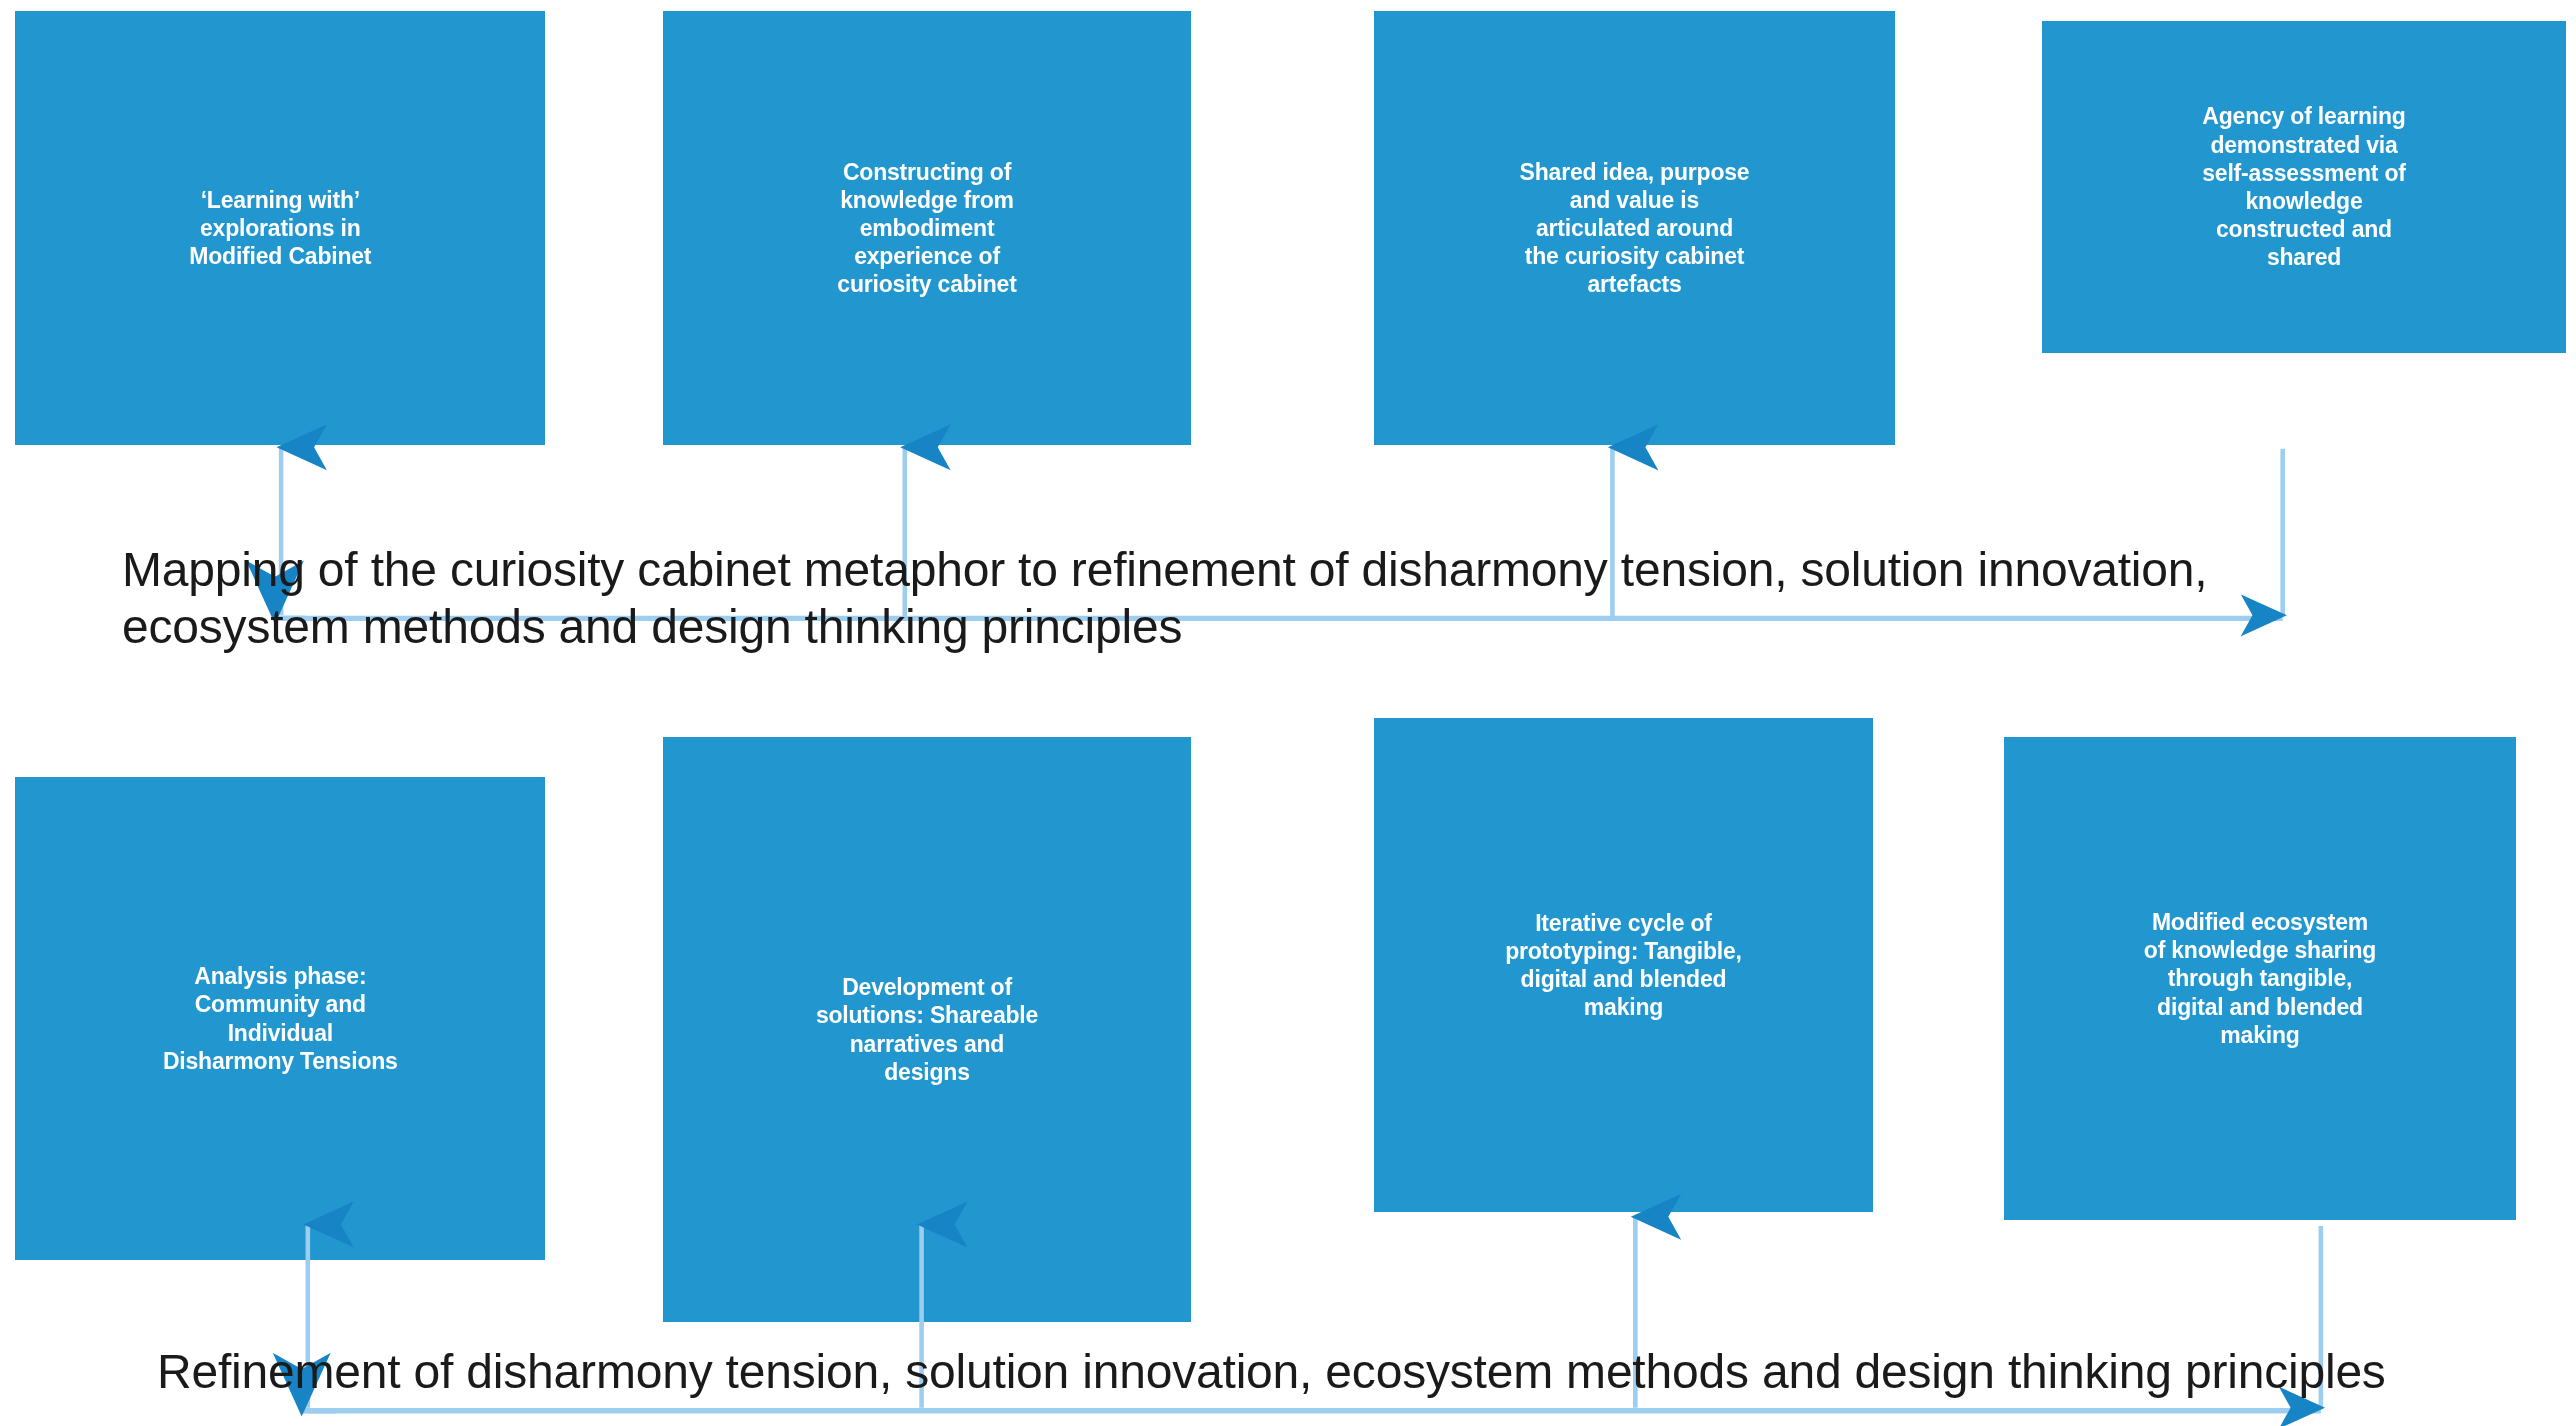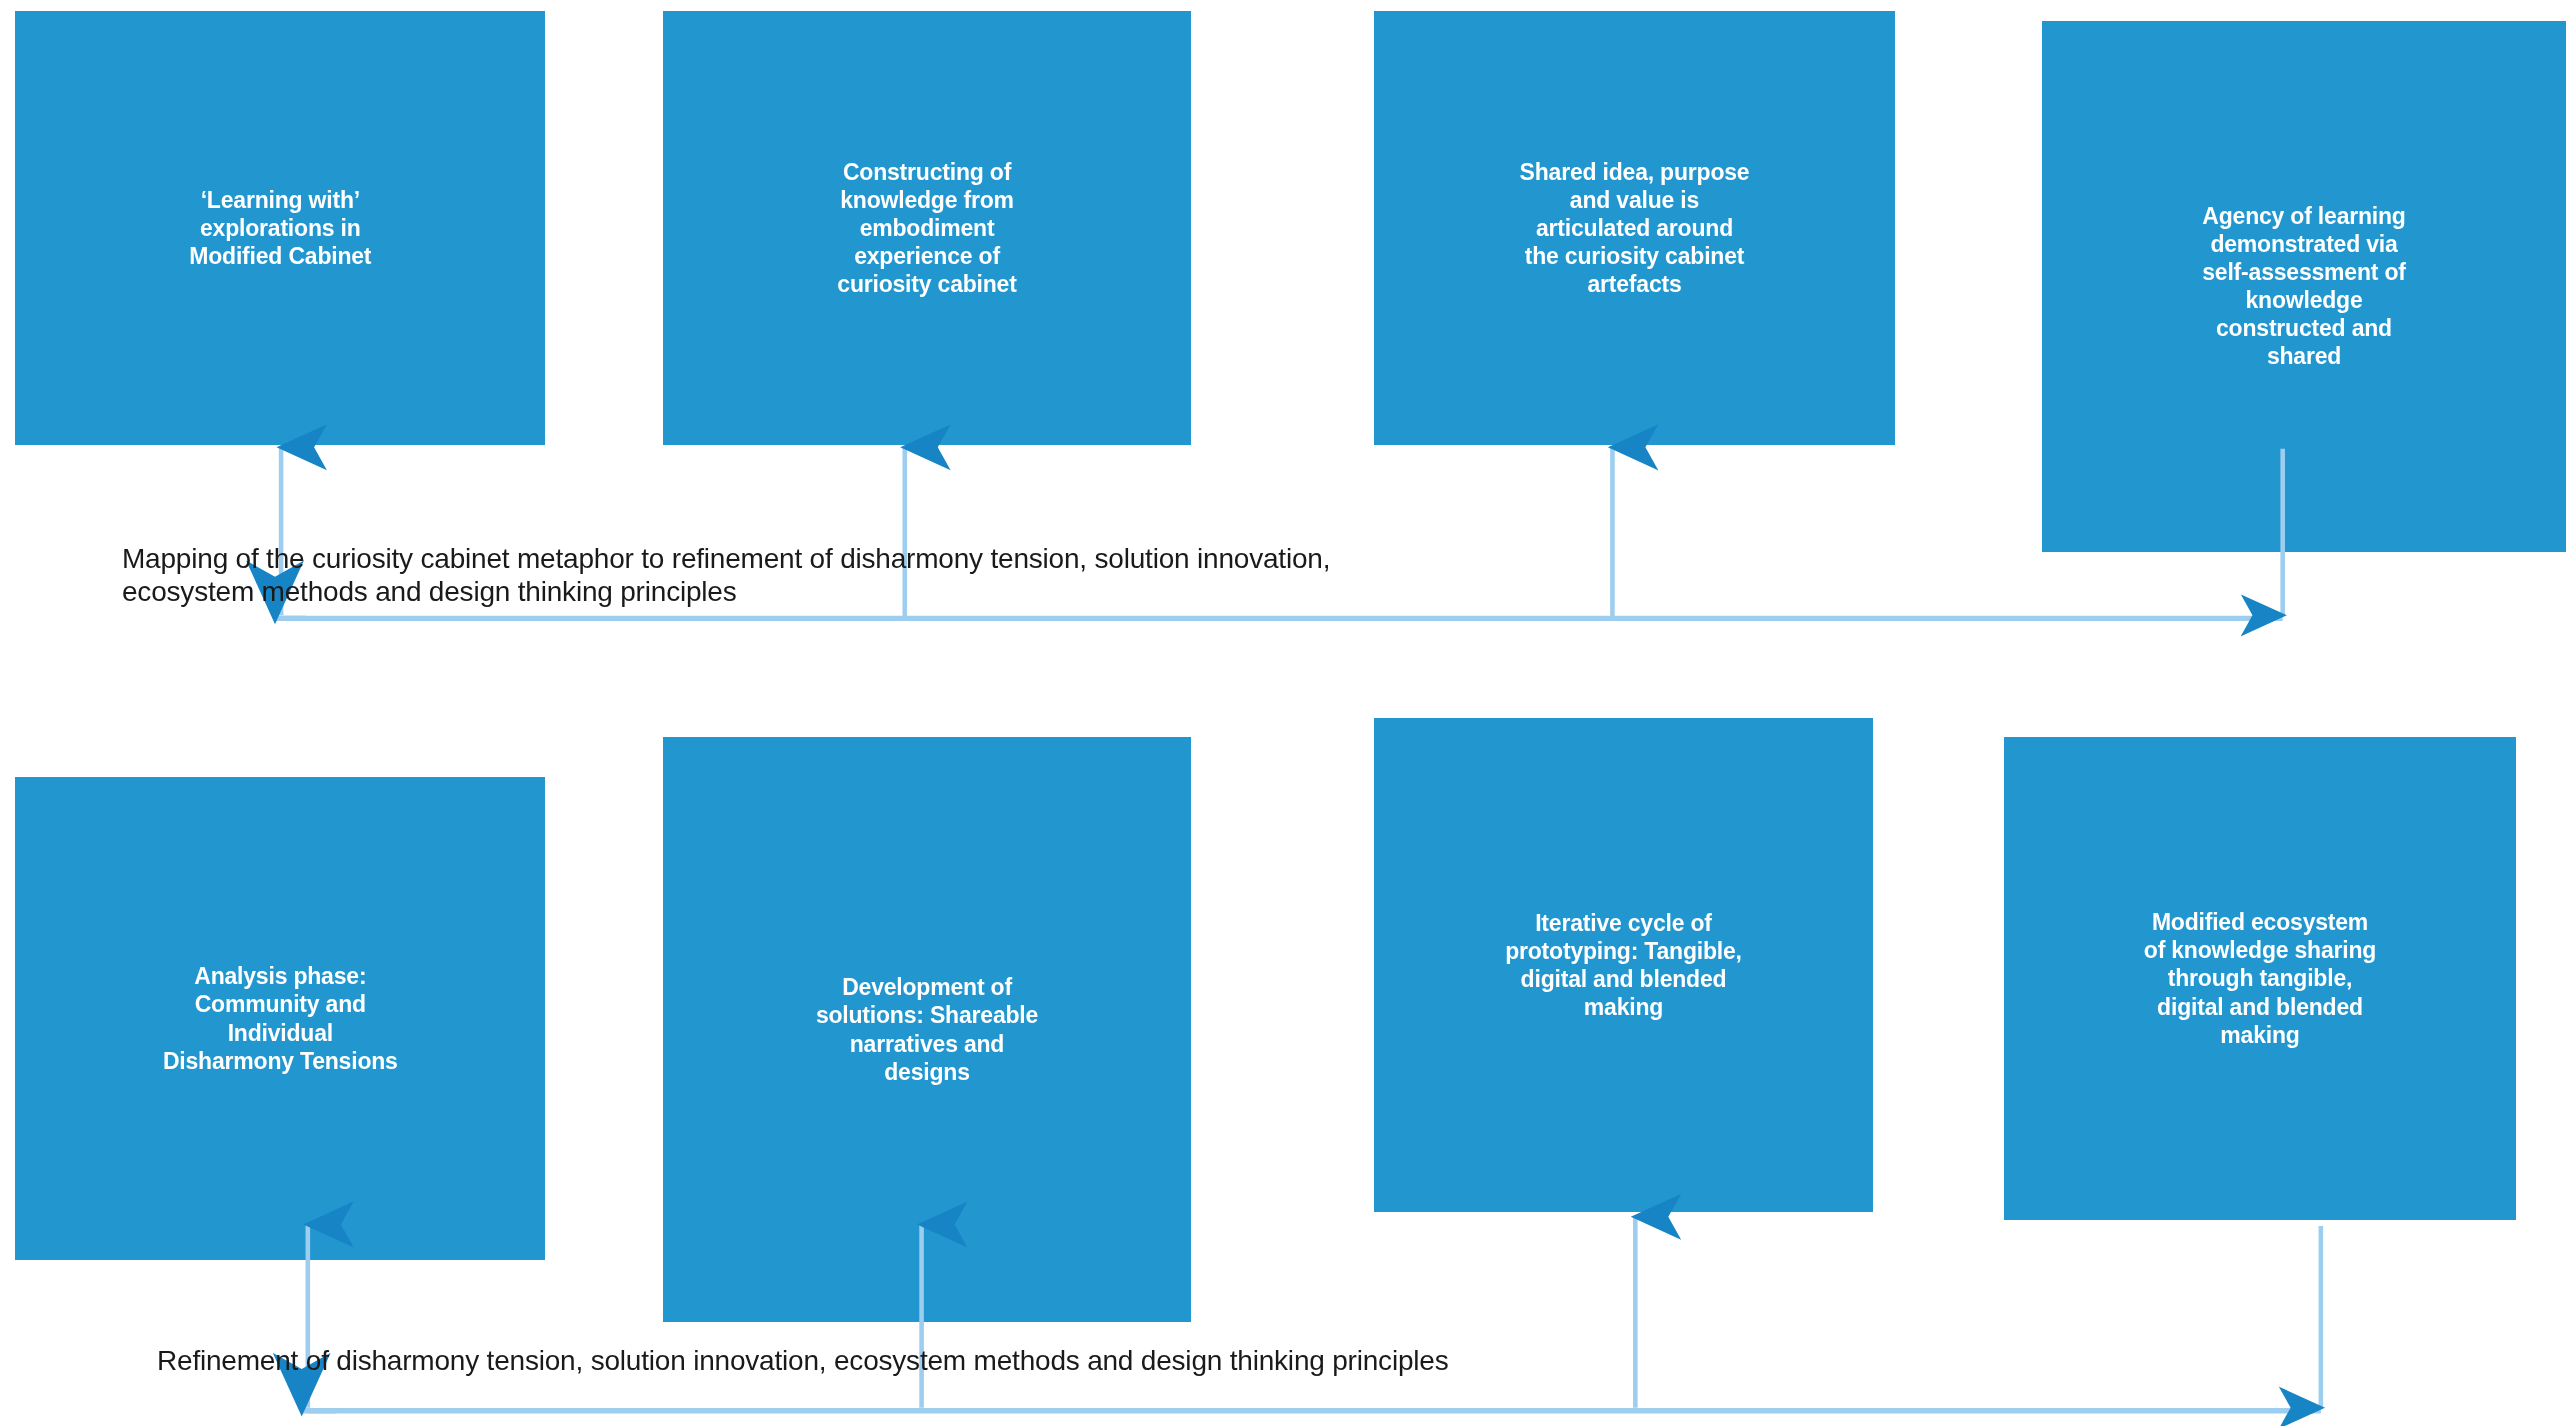--- a/index.html
+++ b/index.html
@@ -25,36 +25,36 @@
     padding:0 20px;
     box-sizing:border-box;
     -webkit-font-smoothing:antialiased;
   }
   .node span{display:block;width:100%;white-space:pre-line;}
 
   
   #n-top-1{left:15.3px;  top:10.7px; width:530px; height:434px;}
   #n-top-2{left:663px; top:10.7px; width:528px; height:434px;}
   #n-top-3{left:1374px;top:10.7px; width:521px; height:434px;}
-  #n-top-4{left:2042px;top:20.6px; width:524px; height:531px;}
+  #n-top-4{left:2042px;top:20.6px; width:524px; height:332px;}
 
   
   #n-bot-1{left:15.3px;  top:737px; width:530px; height:483px;margin-top:40px;}
   #n-bot-2{left:663px; top:737px; width:528px; height:585px;}
   #n-bot-3{left:1374px;top:718px; width:499px; height:494px;}
   #n-bot-4{left:2004px;top:737px; width:512px; height:483px;}
 
   
   #wires{position:absolute;left:0;top:0;width:2576px;height:1426px;pointer-events:none;}
 
   
   .rail-label{
     position:absolute;
     color:#1a1a1a;
-    font-size:28px;
+    font-size:48px;
     font-weight:400;
     line-height:1.18;
     letter-spacing:-0.2px;
     white-space:pre-line;
   }
   #label-top{left:122px;top:542px;width:2367px;}
   #label-bottom{left:157px;top:1344px;width:2367px;}
 </style>
 </head>
 <body>

